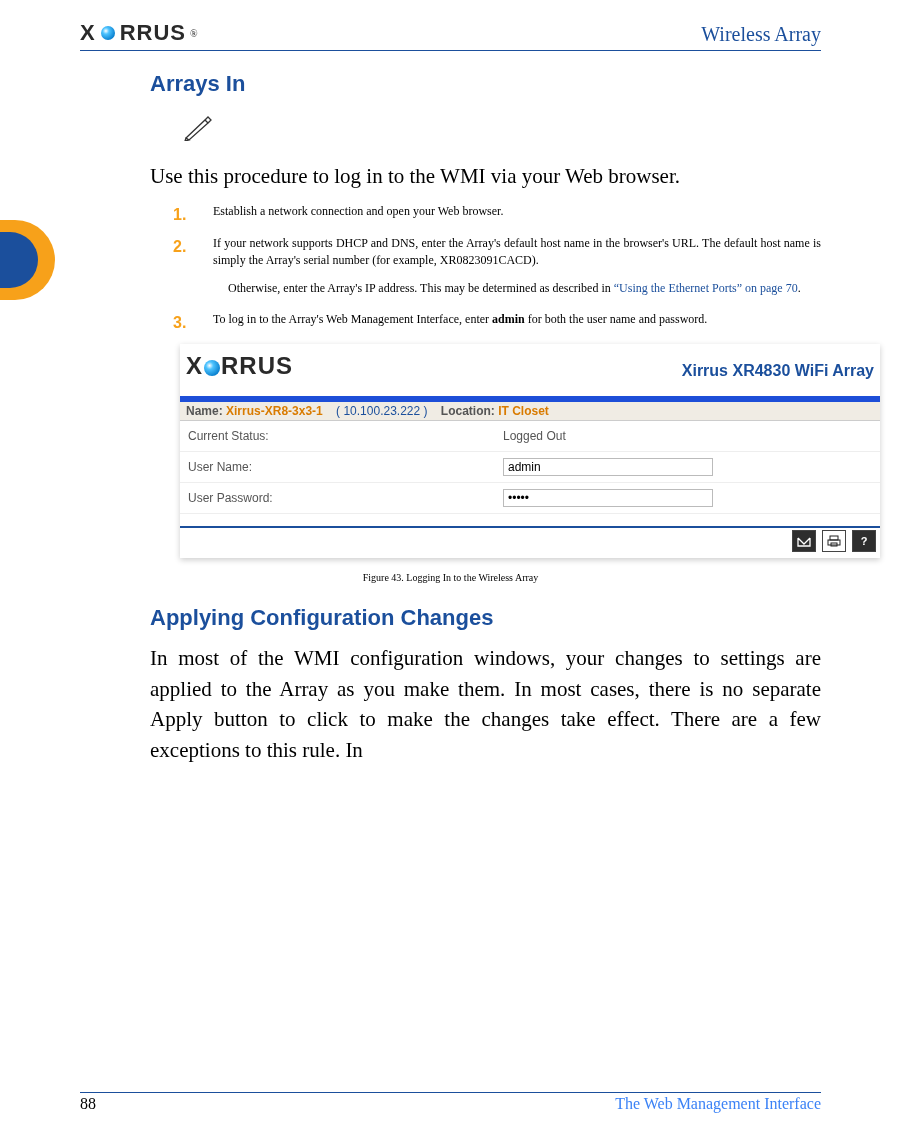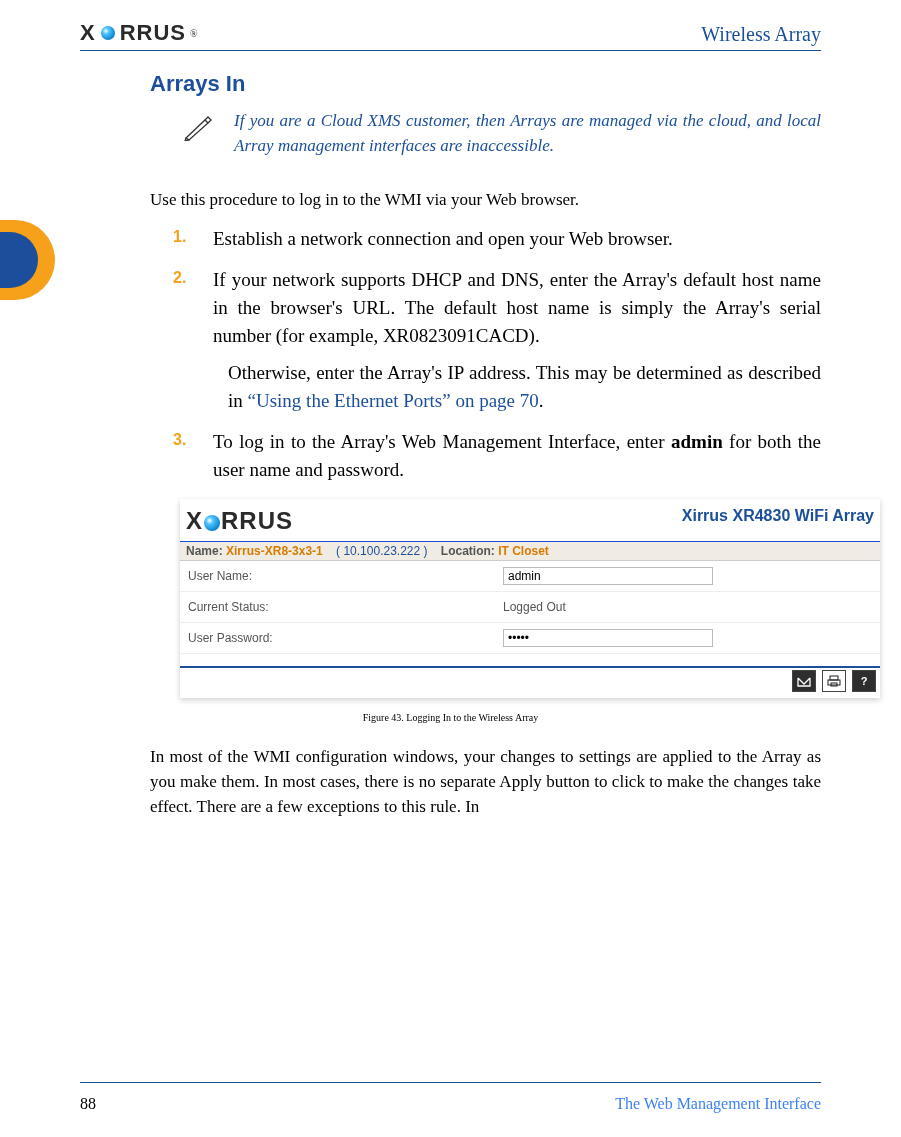--- a/index.html
+++ b/index.html
@@ -87,34 +87,34 @@
   .note-text {
     font-style: italic;
     color: #1b4f9c;
     font-size: 17px;
     text-align: justify;
     line-height: 1.45;
   }
   .note-text p { margin: 0 0 14px 0; }
   .body-text {
     margin: 0 0 12px 70px;
-    font-size: 17px;
+    font-size: 21px;
     line-height: 1.45;
     text-align: justify;
   }
   ol.steps {
     margin: 0 0 16px 85px;
     padding-left: 48px;
     counter-reset: step;
     list-style: none;
   }
   ol.steps > li {
     position: relative;
     margin-bottom: 14px;
-    font-size: 19px;
+    font-size: 12px;
     line-height: 1.45;
     text-align: justify;
   }
   ol.steps > li::before {
     counter-increment: step;
     content: counter(step) ".";
     position: absolute;
     left: -40px;
     top: 0;
     font-family: Arial, sans-serif;
@@ -128,39 +128,40 @@
   .figure-wrap {
     margin: 10px 0 10px 100px;
     box-shadow: 0 2px 6px rgba(0,0,0,0.2);
     background: #fff;
     width: 700px;
     font-family: Arial, sans-serif;
   }
   .fig-top {
     display:flex;
     justify-content:space-between;
-    padding: 8px 6px 6px 6px;
+    align-items:flex-end;
+    padding: 8px 6px 16px 6px;
   }
   .fig-logo {
     font-family: Arial, sans-serif;
     font-weight: 900;
     font-size: 24px;
     color: #2a2a2a;
     letter-spacing: 1px;
   }
   .fig-logo .logo-dot{ width:16px;height:16px; vertical-align:middle;}
   .fig-title {
     font-family: Arial, sans-serif;
     font-weight: bold;
     color: #1b4f9c;
     font-size: 16px;
   }
   .fig-bar {
     background:#f0ece4;
-    border-top:1px solid #1d4ed8;
+    border-top:6px solid #1d4ed8;
     border-bottom:1px solid #ccc;
     padding: 2px 6px;
     font-size: 12px;
     color:#555;
   }
   .fig-bar .lbl{ font-weight:bold; color:#555;}
   .fig-bar .val-orange{ color:#d97b00; font-weight:bold;}
   .fig-bar .val-blue{ color:#1b4f9c;}
   .fig-table { width:100%; border-collapse: collapse; font-size:12px; color:#555;}
   .fig-table td { border-bottom:1px solid #eee; padding:4px 8px; height:22px;}
@@ -200,21 +201,21 @@
   }
   .footer {
     position: absolute;
     bottom: 24px;
     left: 80px;
     right: 80px;
     border-top: 1px solid #1b4f9c;
     display:flex;
     justify-content: space-between;
     font-size: 16px;
-    padding-top: 12px;
+    padding-top: 2px;
   }
   .footer .pnum { color:#000; }
   .footer .ftitle { color:#3b82f6; }
 </style>
 </head>
 <body>
 
 <div class="page">
   <div class="side-tab"></div>
 
@@ -230,21 +231,20 @@
 
   <h2 class="section">Arrays In</h2>
 
   <div class="note-block">
     <div class="note-icon">
       <svg width="30" height="26" viewBox="0 0 30 26">
         <path d="M3 23 L22 5 L25 8 L6 25 Z M22 5 L25 2 L28 5 L25 8 Z M3 23 L2 26 L6 25 Z" fill="none" stroke="#333" stroke-width="1.3"></path>
       </svg>
     </div>
     <div class="note-text">
-      <p>If you are a Cloud XMS customer, then Arrays are managed via the cloud, and local Array management interfaces are inaccessible.</p>
     </div>
   </div>
 
   <p class="body-text">Use this procedure to log in to the WMI via your Web browser.</p>
 
   <ol class="steps">
     <li>
       <span>Establish a network connection and open your Web browser.</span>
     </li>
     <li>
@@ -270,26 +270,26 @@
       <span class="val-orange">Xirrus-XR8-3x3-1</span>
       &nbsp;&nbsp;
       <span class="val-blue">( 10.100.23.222 )</span>
       &nbsp;&nbsp;
       <span class="lbl">Location:</span>
       <span class="val-orange">IT Closet</span>
     </div>
     <table class="fig-table">
       <tbody>
           <tr>
+        <td>Current Status:</td>
+        <td>Logged Out</td>
+      </tr>
+      <tr>
         <td>User Name:</td>
         <td><input class="fig-input" type="text" value="admin" style=""></td>
-      </tr>
-      <tr>
-        <td>Current Status:</td>
-        <td>Logged Out</td>
       </tr>
       <tr>
         <td>User Password:</td>
         <td><input class="fig-input" type="text" value="•••••" style=""></td>
       </tr>
     </tbody>
       </table>
     <div class="fig-bottom-strip">
       <div class="fig-icons">
         <div class="fig-icn dark">
@@ -308,19 +308,20 @@
           <svg width="14" height="12" viewBox="0 0 14 12">
               <text x="7" y="10" text-anchor="middle" font-size="11" font-weight="bold" fill="#fff" font-family="Arial">?</text>
             </svg>
         </div>
       </div>
     </div>
   </div>
 
   <div class="figure-caption">Figure 43. Logging In to the Wireless Array</div>
 
+  <h2 class="section">Applying Configuration Changes</h2>
   <p class="body-text">In most of the WMI configuration windows, your changes to settings are applied to the Array as you make them. In most cases, there is no separate Apply button to click to make the changes take effect. There are a few exceptions to this rule. In</p>
 
   <div class="footer">
     <span class="pnum">88</span>
     <span class="ftitle">The Web Management Interface</span>
   </div>
 </div>
 
 </body></html>

